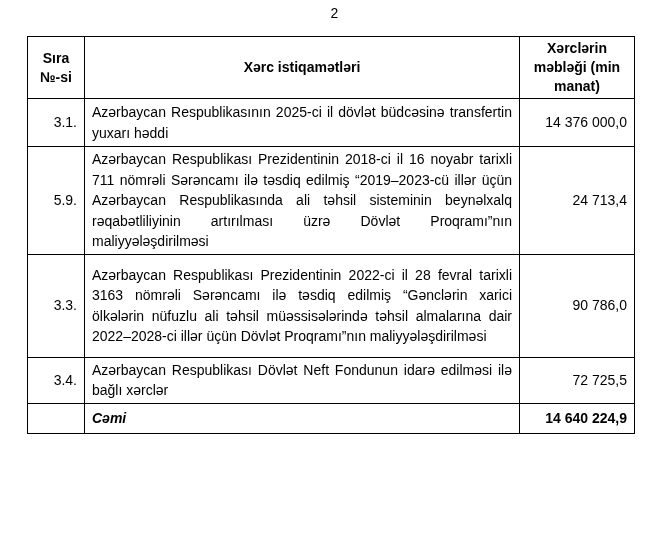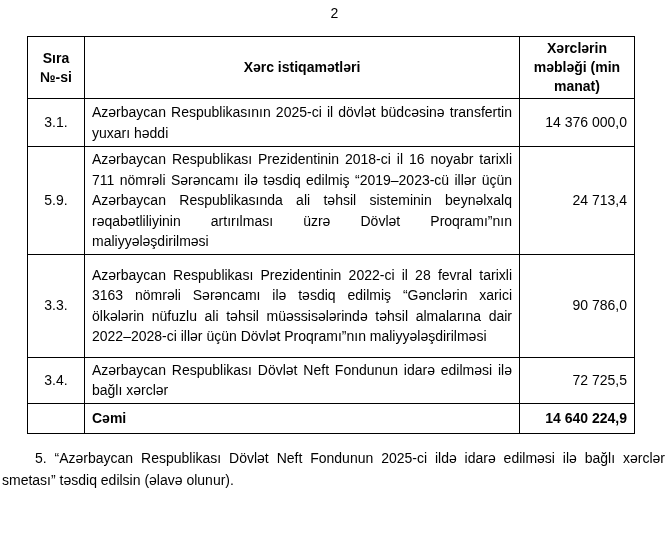--- a/index.html
+++ b/index.html
@@ -34,25 +34,25 @@
     text-align:center;
     padding:2px 4px;
     line-height:19px;
   }
   tr.header-row { height:58px; }
   tr.row-0 { height:48px; }
   tr.row-1 { height:105px; }
   tr.row-2 { height:103px; }
   tr.row-3 { height:42px; }
   tr.row-total { height:30px; }
-  td.num { text-align:center; padding:2px 2px; }
+  td.num { text-align:right; padding:2px 2px; }
   td.dir { text-align:justify; }
   td.amt { text-align:right; padding-right:10px; white-space:nowrap; }
   tr.row-total td { font-weight:bold; }
-  tr.row-total td.dir { text-align:left; }
+  tr.row-total td.dir { text-align:left;font-style:italic; }
   .body-text { margin:13px 4px 0 2px; }
   .body-text p {
     margin:0;
     text-align:justify;
     text-indent:33px;
     line-height:22px;
   }
 </style>
 </head>
 <body>
@@ -95,14 +95,13 @@
     </tr>
     <tr class="row-total">
       <td class="num"></td>
       <td class="dir">Cəmi</td>
       <td class="amt">14 640 224,9</td>
     </tr>
   </tbody>
 </table>
 
 <div class="body-text">
-  <p>5. “Azərbaycan Respublikası Dövlət Neft Fondunun 2025-ci ildə idarə edilməsi ilə bağlı xərclər smetası” təsdiq edilsin (əlavə olunur).</p>
 </div>
 
 </body></html>

